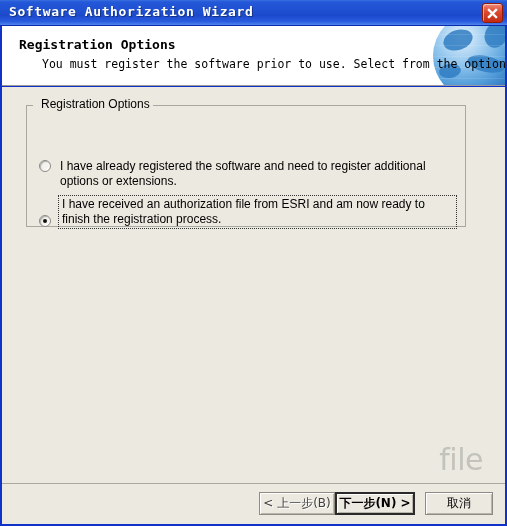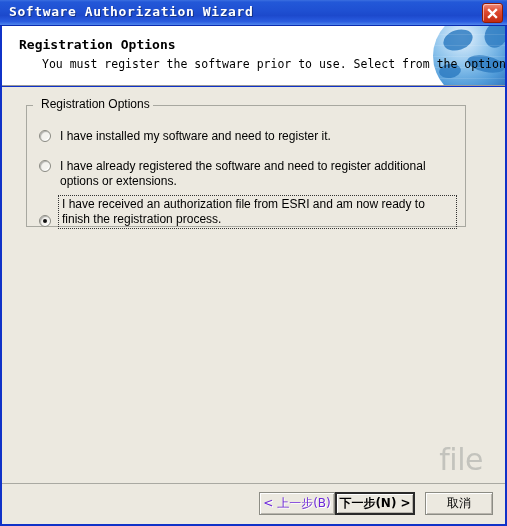--- a/index.html
+++ b/index.html
@@ -250,21 +250,21 @@
     text-align: center;
     line-height: 21px;
     box-sizing: border-box;
     cursor: pointer;
     white-space: nowrap;
     font-family: "DejaVu Sans", "Liberation Sans", sans-serif;
   }
   #btn-back {
     left: 257px;
     width: 76px;
-    color: #6d28d9;
+    color: #404040;
     text-shadow: 1px 1px 0 #ffffff;
     cursor: default;
   }
   #btn-next {
     left: 333px;
     width: 80px;
     border: 2px solid #2a2a2a;
     line-height: 19px;
     font-weight: bold;
   }
@@ -307,24 +307,20 @@
     <div id="header-title">Registration Options</div>
     <div id="header-subtitle">You must register the software prior to use. Select from the options below.</div>
   </div>
 
   <div id="body">
     <div id="body-inner">
 
       <div id="groupbox">
         <div id="groupbox-title">Registration Options</div>
 
-        <div class="radio-row" id="opt0">
-          <span class="radio-mark"></span>
-          <span class="radio-label">I have installed my software and need to register it.</span>
-        </div>
 
         <div class="radio-row" id="opt1">
           <span class="radio-mark"></span>
           <span class="radio-label">I have already registered the software and need to register additional options or extensions.</span>
         </div>
 
         <div class="radio-row" id="opt2">
           <span class="radio-mark checked"></span>
           <span class="radio-label">I have received an authorization file from ESRI and am now ready to finish the registration process.</span>
         </div>

